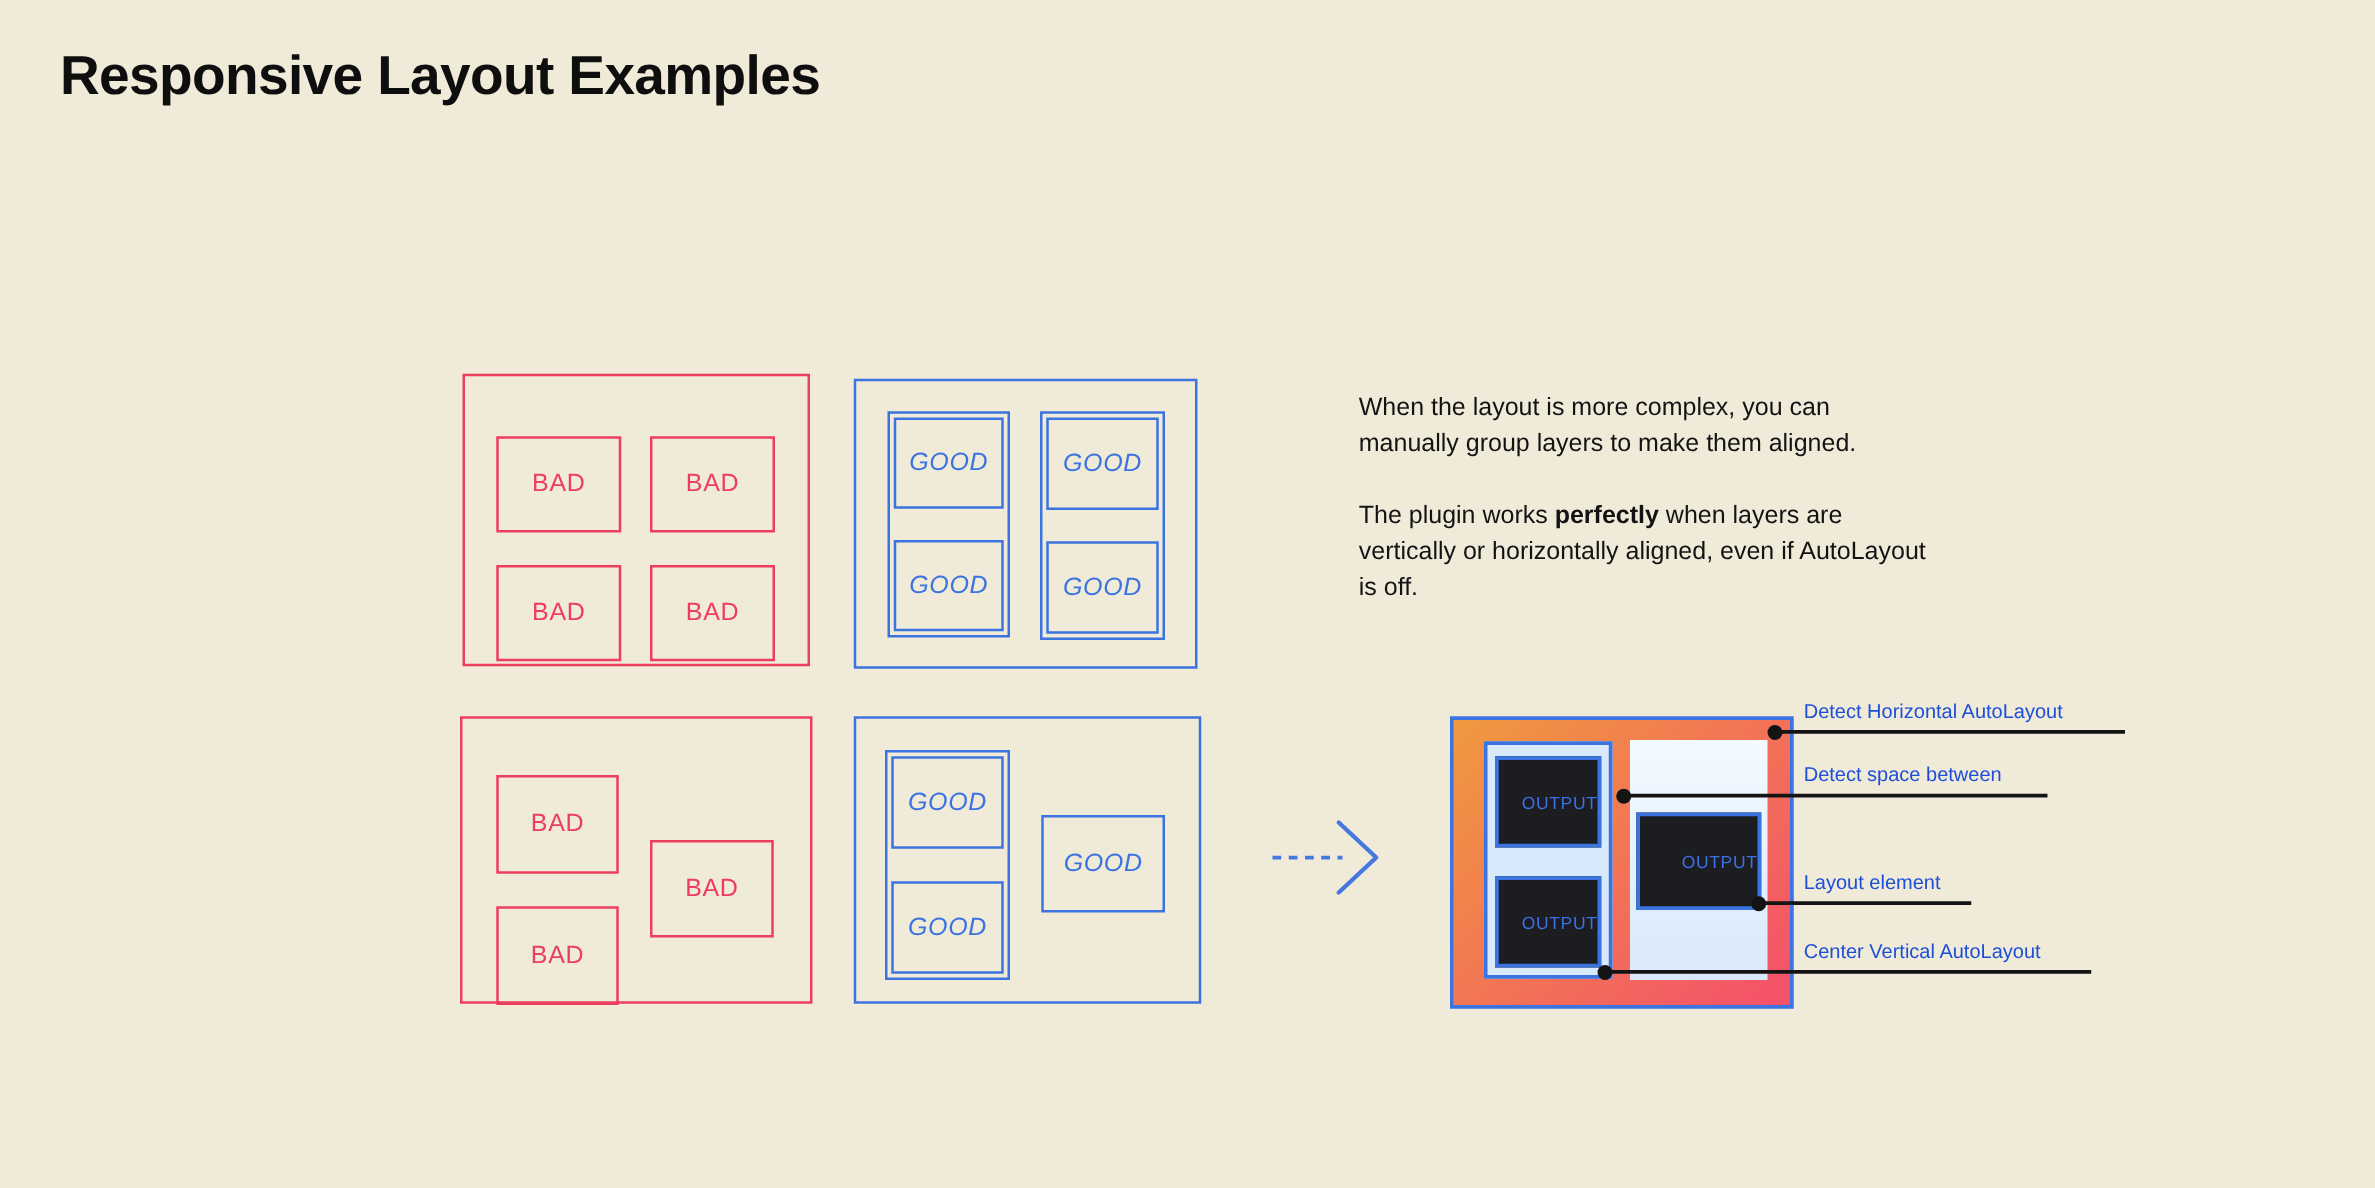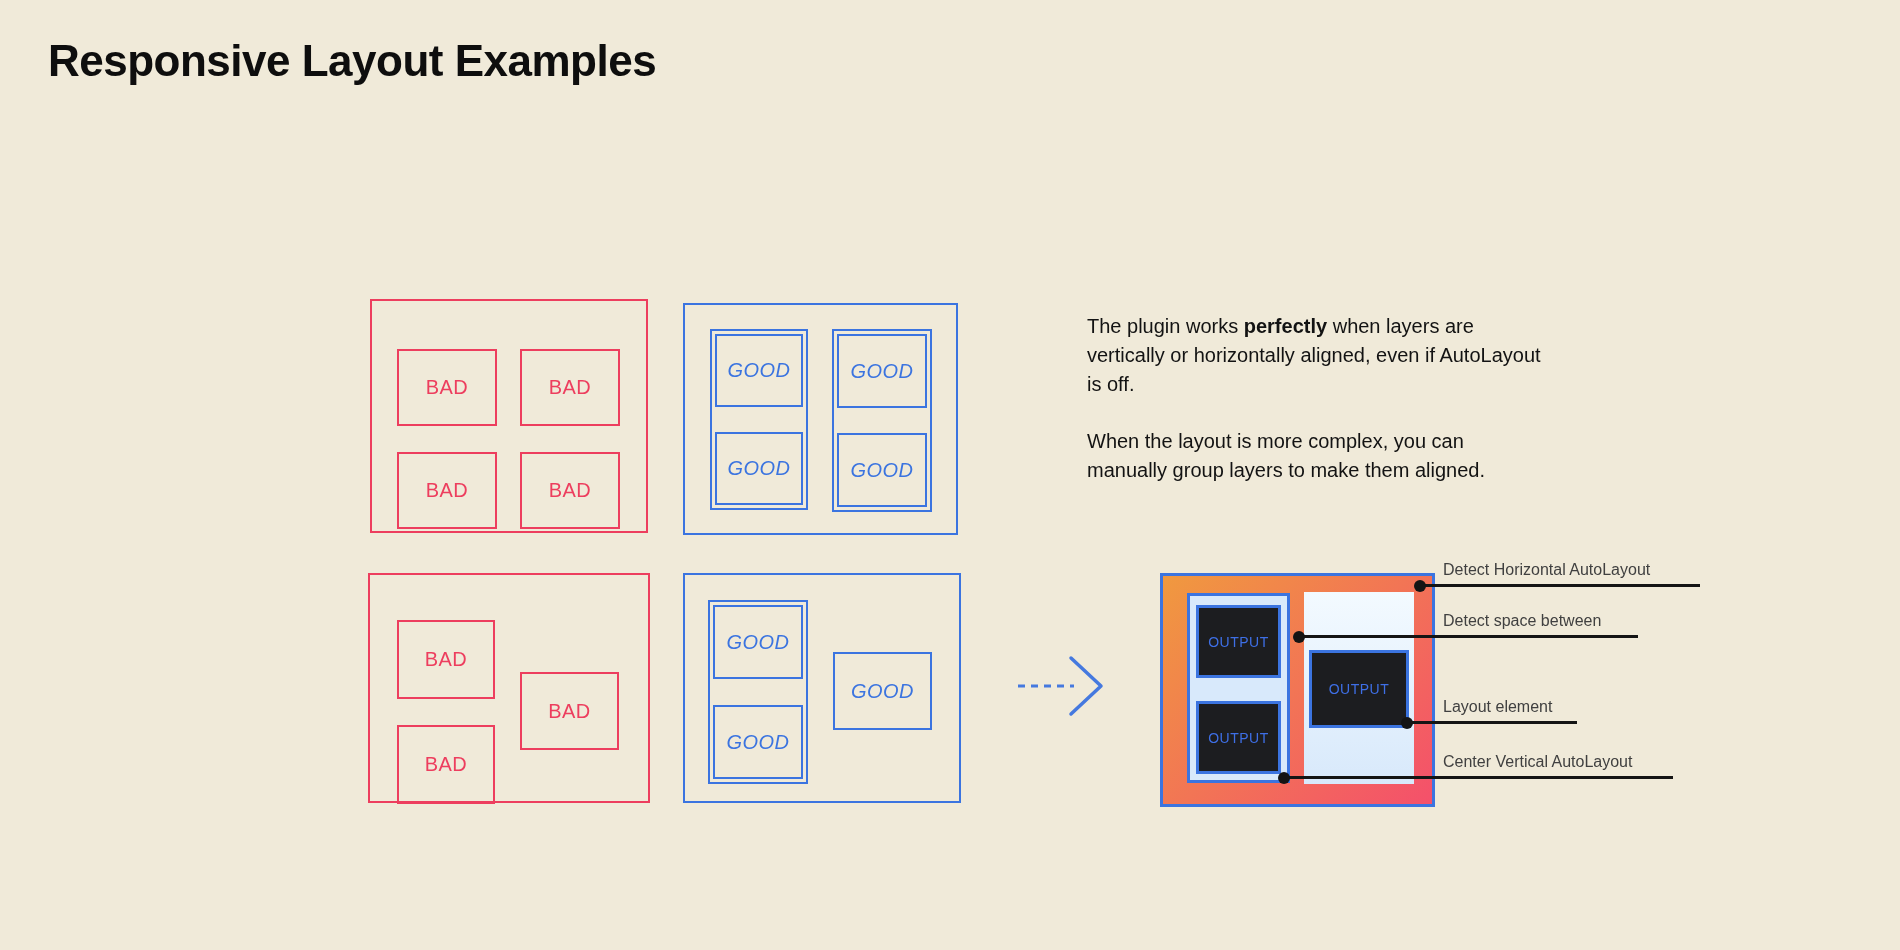--- a/index.html
+++ b/index.html
@@ -53,32 +53,32 @@
     border:3px solid var(--blue);background:var(--pale-blue);
     display:flex;flex-direction:column;justify-content:space-between;
     padding:6px;
   }
   .out-right{
     position:absolute;left:141px;top:16px;width:110px;height:192px;
     background:linear-gradient(180deg,#F3FAFF 0%,var(--pale-blue) 100%);
   }
   .out-dark{
     border:3px solid var(--blue);background:var(--dark-box);
-    display:flex;align-items:center;justify-content:center;
+    display:flex;align-items:center;justify-content:flex-end;
     color:#3E6FE6;font-size:14px;letter-spacing:0.5px;
   }
   .out-left .out-dark{height:73px;}
   .out-dark.center{position:absolute;left:146px;top:74px;width:100px;height:78px;}
   
   .conn{position:absolute;height:3px;background:var(--line-black);z-index:5;}
   .conn .dot{
     position:absolute;left:-4px;top:-4.5px;width:12px;height:12px;
     border-radius:50%;background:var(--line-black);
   }
-  .ann{position:absolute;font-size:16px;color:#404040;z-index:6;white-space:nowrap;}
+  .ann{position:absolute;font-size:16px;color:#1d4ed8;z-index:6;white-space:nowrap;}
 </style>
 </head>
 <body>
 
 <h1 class="abs page-title">Responsive Layout Examples</h1>
 
 <div class="frame red" style="left:370px;top:299px;width:278px;height:234px;">
   <div class="cell red" style="left:25px;top:28px;width:100px;height:77px;">
       <span>BAD</span>
     </div>
@@ -132,22 +132,22 @@
     <div class="cell blue" style="height:74px;">
         <span>GOOD</span>
       </div>
   </div>
   <div class="cell blue" style="left:148px;top:77px;width:99px;height:78px;">
       <span>GOOD</span>
     </div>
 </div>
 
 <div class="abs copy">
+  <p>When the layout is more complex, you can manually group layers to make them aligned.</p>
   <p><span>The plugin works </span><b>perfectly</b><span> when layers are vertically or horizontally aligned, even if AutoLayout is off.</span></p>
-  <p>When the layout is more complex, you can manually group layers to make them aligned.</p>
 </div>
 
 <svg class="abs arrow" viewBox="0 0 100 76">
   <line x1="6" y1="38" x2="62" y2="38" stroke="#4579DF" stroke-width="3" stroke-dasharray="7 6"></line>
   <polyline points="59,10 89,38 59,66" fill="none" stroke="#4579DF" stroke-width="3.5" stroke-linejoin="round" stroke-linecap="round"></polyline>
 </svg>
 
 <div class="abs out-frame">
   <div class="out-left" style="padding:9px 6px 6px 6px;">
     <div class="out-dark">

